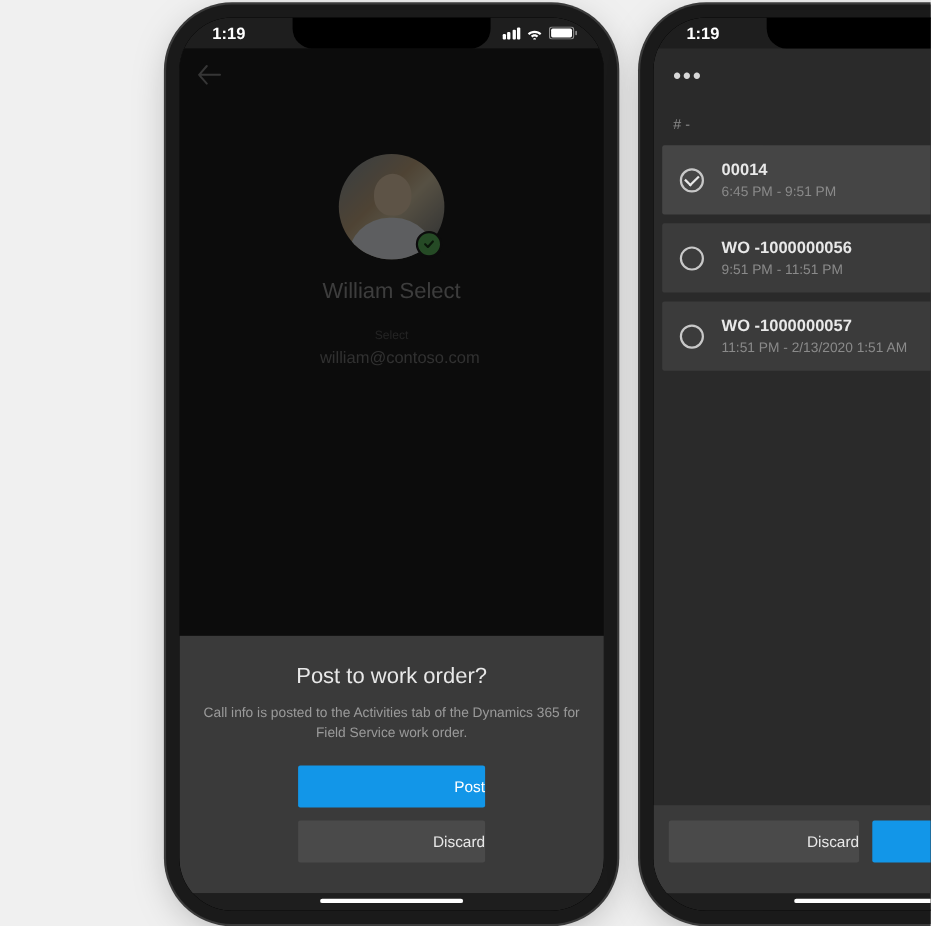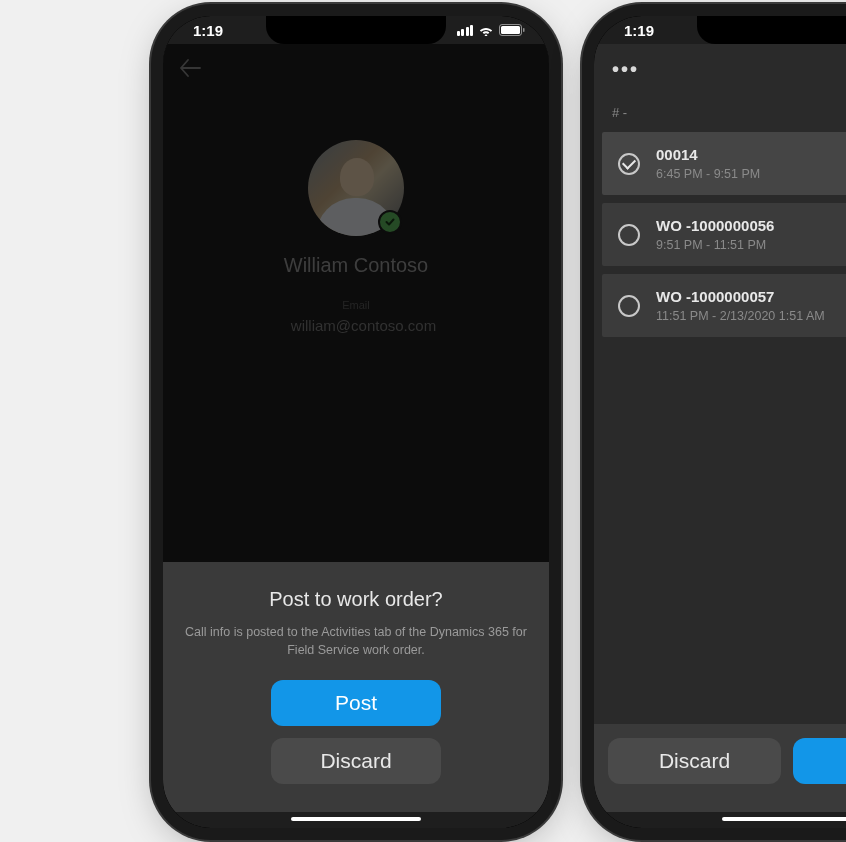--- a/index.html
+++ b/index.html
@@ -173,23 +173,24 @@
       line-height: 1.5;
       margin-bottom: 20px;
       padding: 0 8px;
     }
     .btn {
       display: block;
       width: 170px;
       margin: 0 auto 12px;
       padding: 11px 0;
       border: none;
-      font-size: 21px;
+      font-size: 14px;
       cursor: pointer;
-      border-radius: 12px;
+      border-radius: 2px;
+      text-align: right;
     }
     .btn:last-child { margin-bottom: 0; }
     .btn-primary { background: #1296e8; color: #fff; }
     .btn-secondary { background: #4a4a4a; color: #e8e8e8; }
 
     .home-indicator {
       position: absolute;
       bottom: 7px;
       left: 50%;
       transform: translateX(-50%);
@@ -332,22 +333,22 @@
 
       <div class="profile-area">
         <div class="avatar-wrap">
           <div class="avatar"></div>
           <div class="avatar-check">
             <svg width="12" height="12" viewBox="0 0 12 12">
                 <path d="M2.5 6 L5 8.5 L9.5 3.5" stroke="#1a3a1a" stroke-width="2" fill="none" stroke-linecap="round" stroke-linejoin="round"></path>
               </svg>
           </div>
         </div>
-        <div class="profile-name">William Contoso</div>
-        <div class="profile-email-label">Email</div>
+        <div class="profile-name">William Select</div>
+        <div class="profile-email-label">Select</div>
         <div class="profile-email">william@contoso.com</div>
       </div>
 
       <div class="dim-overlay"></div>
 
       <div class="sheet">
         <div class="sheet-title">Post to work order?</div>
         <div class="sheet-desc">Call info is posted to the Activities tab of the Dynamics 365 for Field Service work order.</div>
         <button class="btn btn-primary">Post</button>
         <button class="btn btn-secondary">Discard</button>

